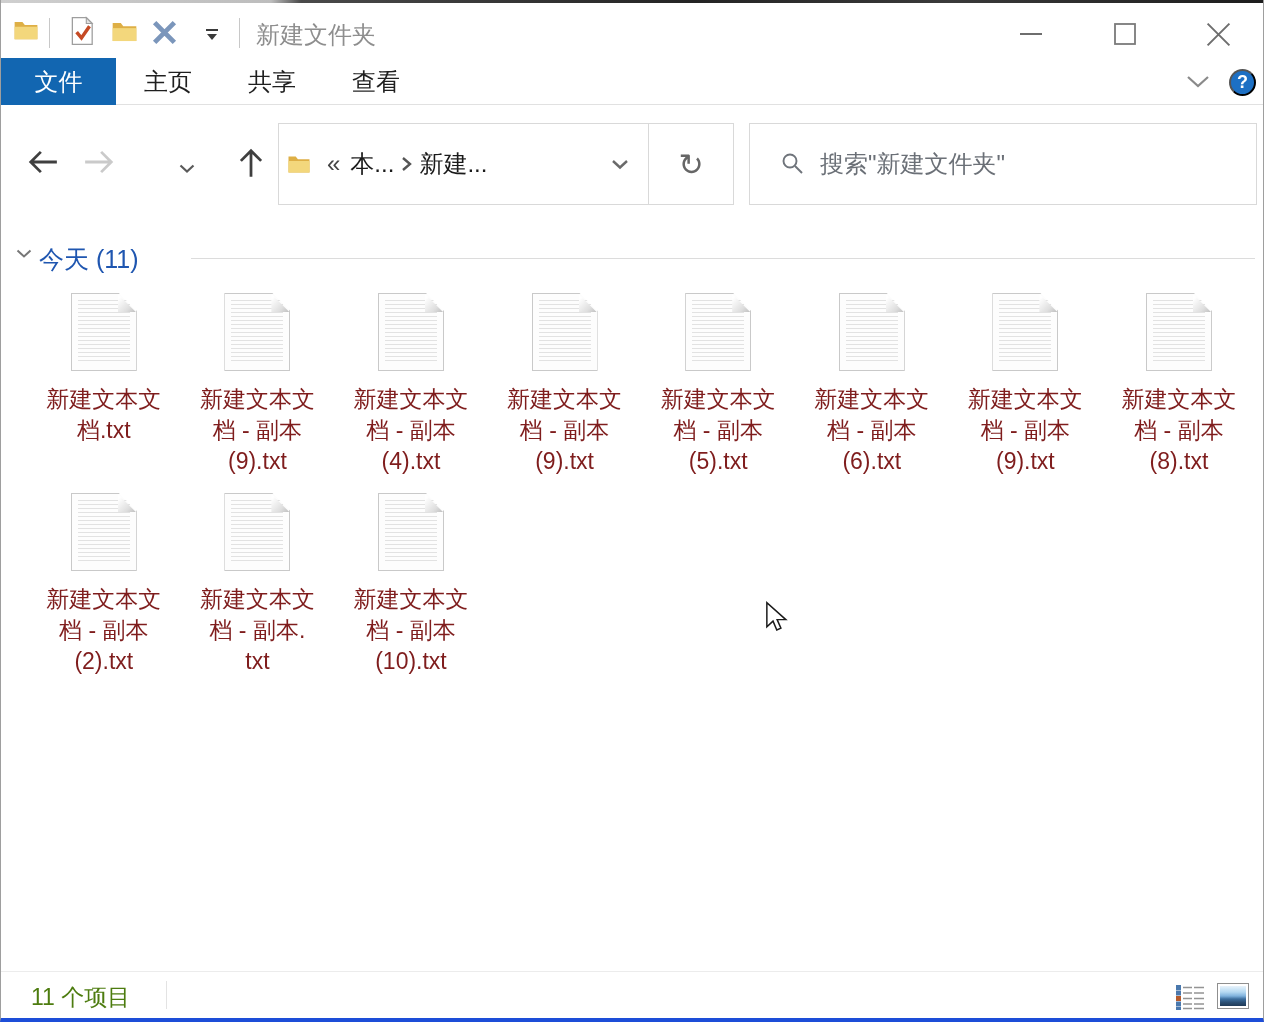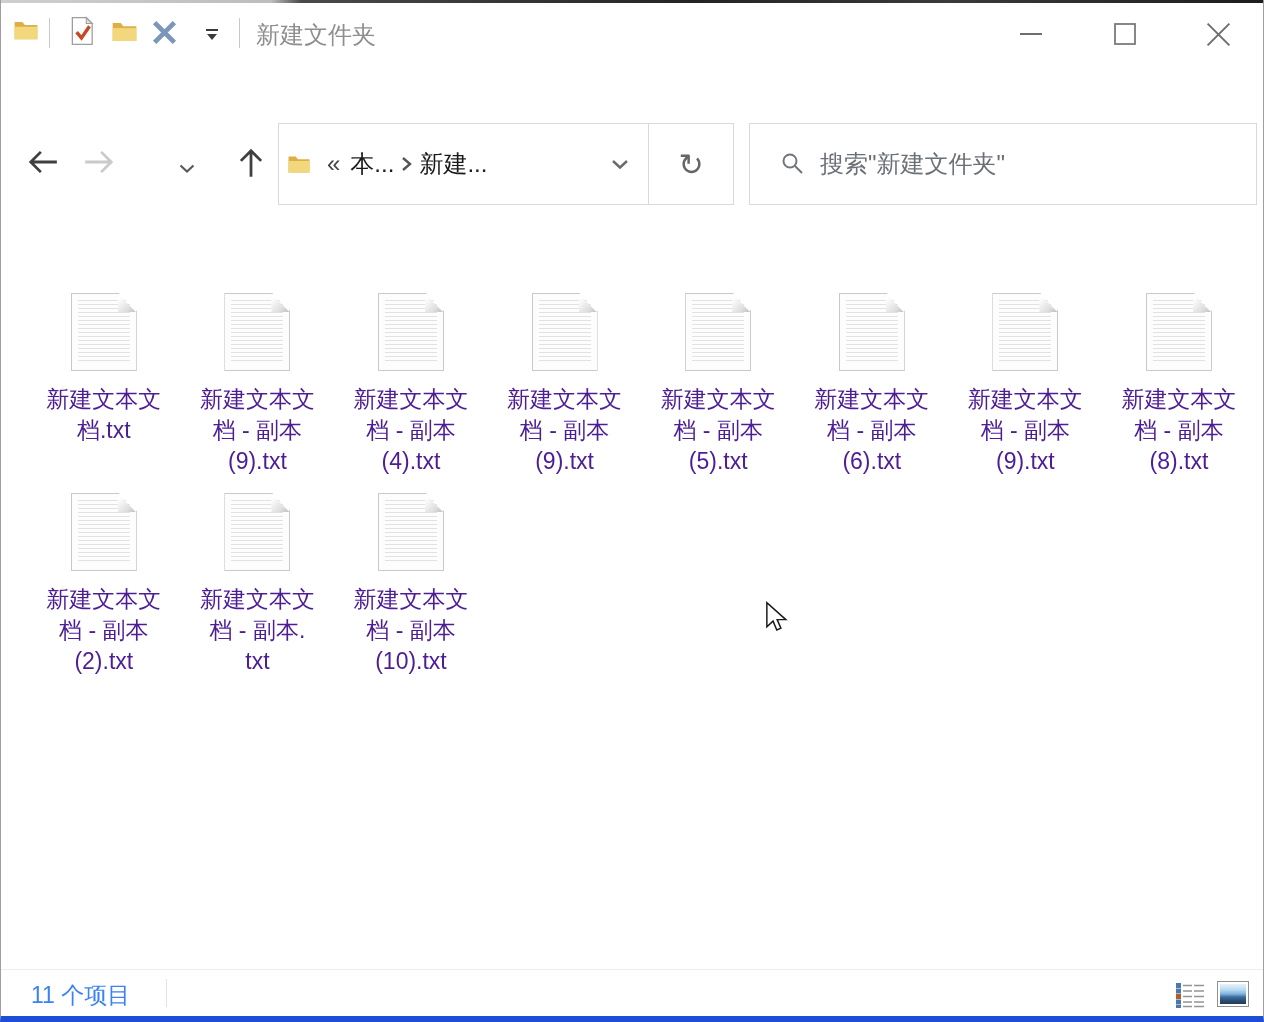--- a/index.html
+++ b/index.html
@@ -3,21 +3,21 @@
 <meta charset="utf-8">
 <style>
   * { margin:0; padding:0; box-sizing:border-box; }
   html,body { width:1264px; height:1022px; overflow:hidden; }
   body {
     font-family: "Liberation Sans","DejaVu Sans",sans-serif;
     background:#fff; color:#1a1a1a; position:relative;
   }
   .window {
     position:absolute; inset:0;
-    border-left:1px solid #9e9e9e; border-right:1px solid #9e9e9e; border-bottom:6px solid #1d4ed8;
+    border-left:1px solid #9e9e9e; border-right:1px solid #9e9e9e; border-bottom:4px solid #1d4ed8;
     background:#fff;
     padding-left:28px;
   }
   
   .top-artifact { position:absolute; top:0; left:0; width:100%; height:3px;
     background:linear-gradient(to right,#cfcfcf 0,#bdbdbd 270px,#4a4a4a 300px,#242424 55%,#3a3a3a 75%,#1d1d1d 100%); }
 
   
   .titlebar { position:absolute; top:3px; left:0; width:100%; height:55px; background:#fff; }
   .tb-abs { position:absolute; }
@@ -50,25 +50,25 @@
 
   .file-grid { position:absolute; left:26px; top:60px; width:1232px; display:flex; flex-wrap:wrap; }
   .file-item { width:153.6px; height:200px; display:flex; flex-direction:column; align-items:center; }
   .doc-icon { position:relative; width:66px; height:78px; margin-top:8px; background:#fdfdfd; border:1px solid #c9c9c9;
     clip-path:polygon(0 0,48px 0,100% 18px,100% 100%,0 100%); }
   .doc-icon::before { content:""; position:absolute; left:6px; right:6px; top:6px; bottom:6px;
     background:repeating-linear-gradient(to bottom,#e2e2e2 0 1px,transparent 1px 4px); }
   .doc-icon::after { content:""; position:absolute; top:0; right:0; width:18px; height:18px;
     background:linear-gradient(135deg,#ffffff 15%,#dedede 70%,#bfbfbf 100%);
     clip-path:polygon(0 0,100% 100%,0 100%); }
-  .file-label { margin-top:13px; width:140px; font-size:23px; line-height:31px; text-align:center; color:#4c1d95; }
+  .file-label { margin-top:13px; width:140px; font-size:23px; line-height:31px; text-align:center; color:#7f1d1d; }
 
   
   .statusbar { position:absolute; bottom:0; left:0; width:100%; height:47px; background:#fff; border-top:1px solid #ececec; }
-  .status-count { position:absolute; left:30px; top:10px; font-size:23px; color:#3b82f6; white-space:nowrap; }
+  .status-count { position:absolute; left:30px; top:10px; font-size:23px; color:#4d7c0f; white-space:nowrap; }
   .status-sep { position:absolute; left:165px; top:9px; width:1px; height:28px; background:#e3e3e3; }
   .view-btn { position:absolute; top:8px; background:none; border:none; padding:0; }
   .thumb-outer { width:32px; height:26px; border:1px solid #8f8f8f; background:#fff; padding:2px; }
   .thumb-inner { width:100%; height:100%;
     background:linear-gradient(180deg,#e8f3fb 0%,#b5d9f2 30%,#7fb2dd 50%,#3c6e9e 65%,#2b4f74 82%,#203a57 100%); }
 
   .cursor { position:absolute; left:762px; top:601px; }
   svg { display:block; }
 </style>
 </head>
@@ -122,20 +122,34 @@
           <rect x="2" y="2" width="20" height="20" fill="none" stroke="#7a7a7a" stroke-width="1.8"></rect>
         </svg>
     </button>
     <button class="winbtn" style="left:1193px;">
       <svg width="27" height="27" viewBox="0 0 26 26">
           <path d="M2.5 2.5l21 21M23.5 2.5l-21 21" stroke="#6e6e6e" stroke-width="1.9"></path>
         </svg>
     </button>
   </div>
 
+  <div class="tabrow">
+    <div class="tab active" style="left:0; width:115px;">文件</div>
+    <div class="tab" style="left:115px; width:104px;">主页</div>
+    <div class="tab" style="left:219px; width:104px;">共享</div>
+    <div class="tab" style="left:323px; width:104px;">查看</div>
+    <button class="tb-abs" style="left:1184px; top:16px; background:none; border:none;">
+      <svg width="26" height="15" viewBox="0 0 26 15">
+          <path d="M3 3l10 9 10-9" fill="none" stroke="#8a8a8a" stroke-width="2.2"></path>
+        </svg>
+    </button>
+    <button class="help-circle" style="left:1228px; top:11px;">
+        <span>?</span>
+      </button>
+  </div>
 
   <div class="navbar">
     <button class="tb-abs" style="left:26px; top:43px; background:none; border:none;">
       <svg width="32" height="28" viewBox="0 0 30 26">
           <path d="M28 13H3.5M13 3.5L3.5 13l9.5 9.5" fill="none" stroke="#3f3f3f" stroke-width="2.6"></path>
         </svg>
     </button>
     <button class="tb-abs" style="left:82px; top:43px; background:none; border:none;">
       <svg width="32" height="28" viewBox="0 0 30 26">
           <path d="M2 13h24.5M17 3.5L26.5 13 17 22.5" fill="none" stroke="#cacaca" stroke-width="2.6"></path>
@@ -185,20 +199,29 @@
         <svg width="26" height="26" viewBox="0 0 26 26">
             <circle cx="10" cy="10" r="6.5" fill="none" stroke="#6f747b" stroke-width="1.9"></circle>
             <path d="M15 15l7 7" stroke="#6f747b" stroke-width="1.9"></path>
           </svg>
       </span>
       <span class="search-ph">搜索"新建文件夹"</span>
     </div>
   </div>
 
   <div class="content">
+    <div class="group-header">
+      <span style="position:absolute; left:14px; top:5px;">
+        <svg width="18" height="12" viewBox="0 0 18 12">
+            <path d="M2.5 2.5l6.5 6 6.5-6" fill="none" stroke="#777" stroke-width="2"></path>
+          </svg>
+      </span>
+      <span class="group-label">今天 (11)</span>
+      <span class="group-rule"></span>
+    </div>
     <div class="file-grid">
   <div class="file-item" title="新建文本文档.txt">
     <div class="doc-icon"></div>
     <div class="file-label">
             <div>新建文本文</div>
             <div>档.txt</div>
           </div>
   </div>
 
   <div class="file-item" title="新建文本文档 - 副本 (2).txt">

